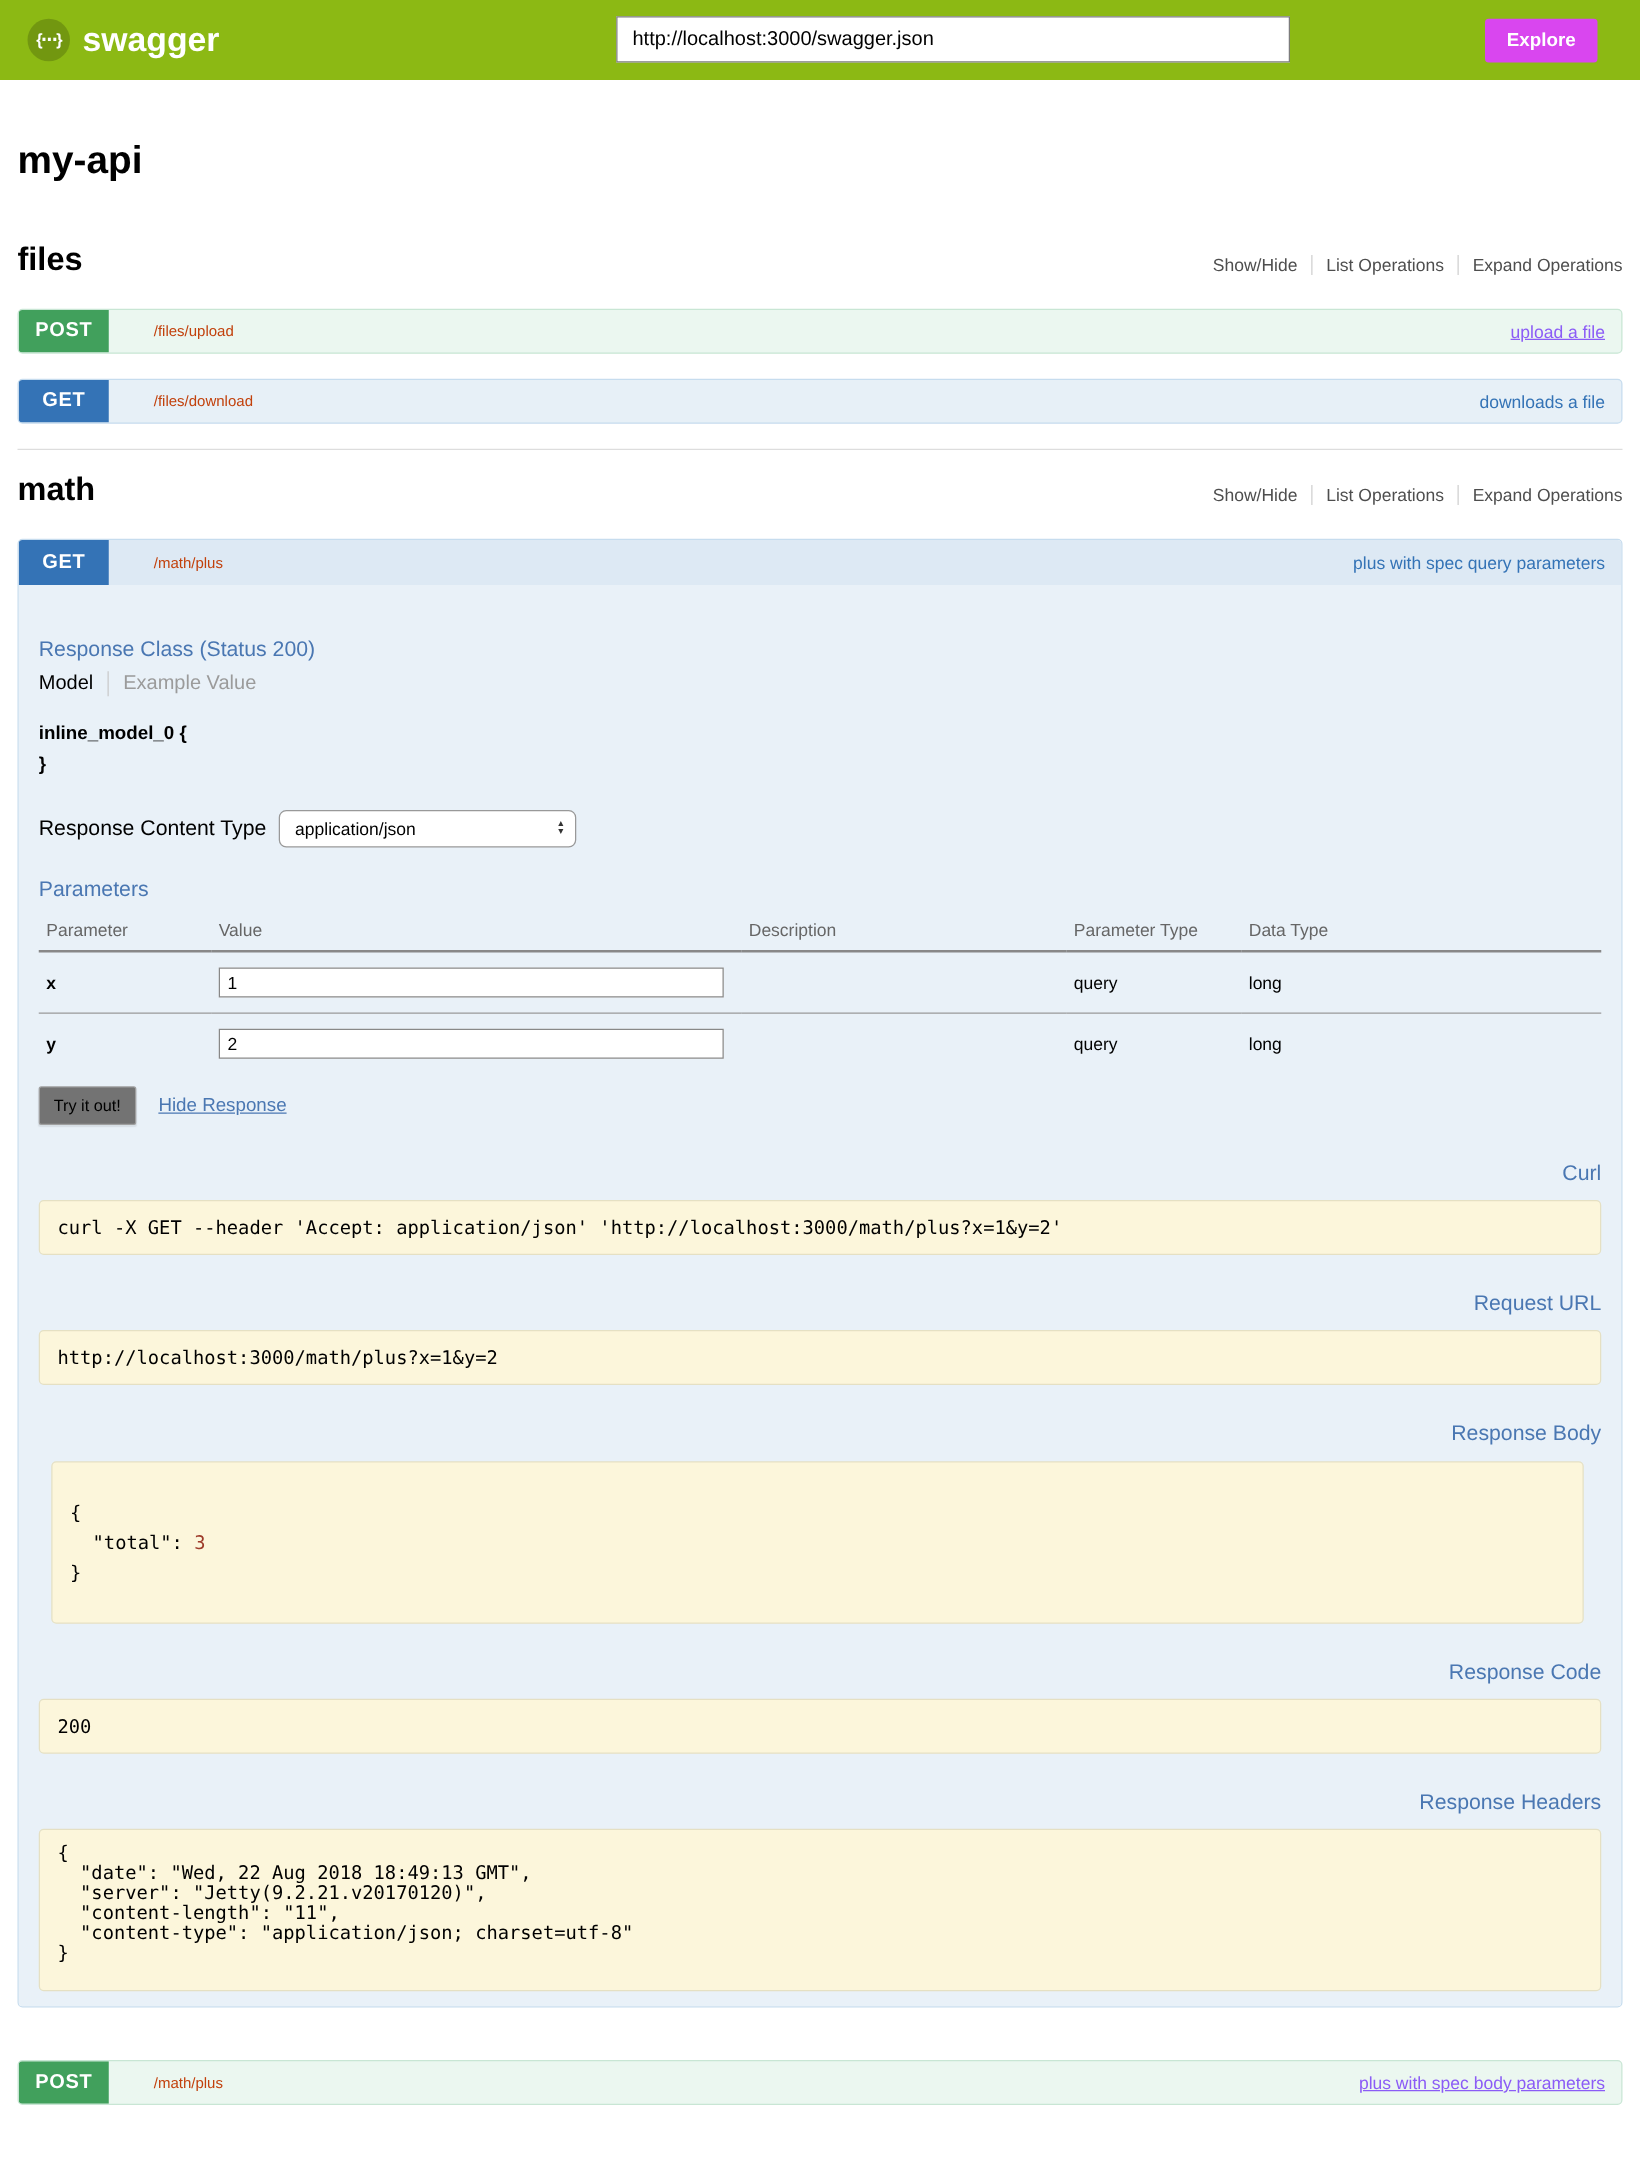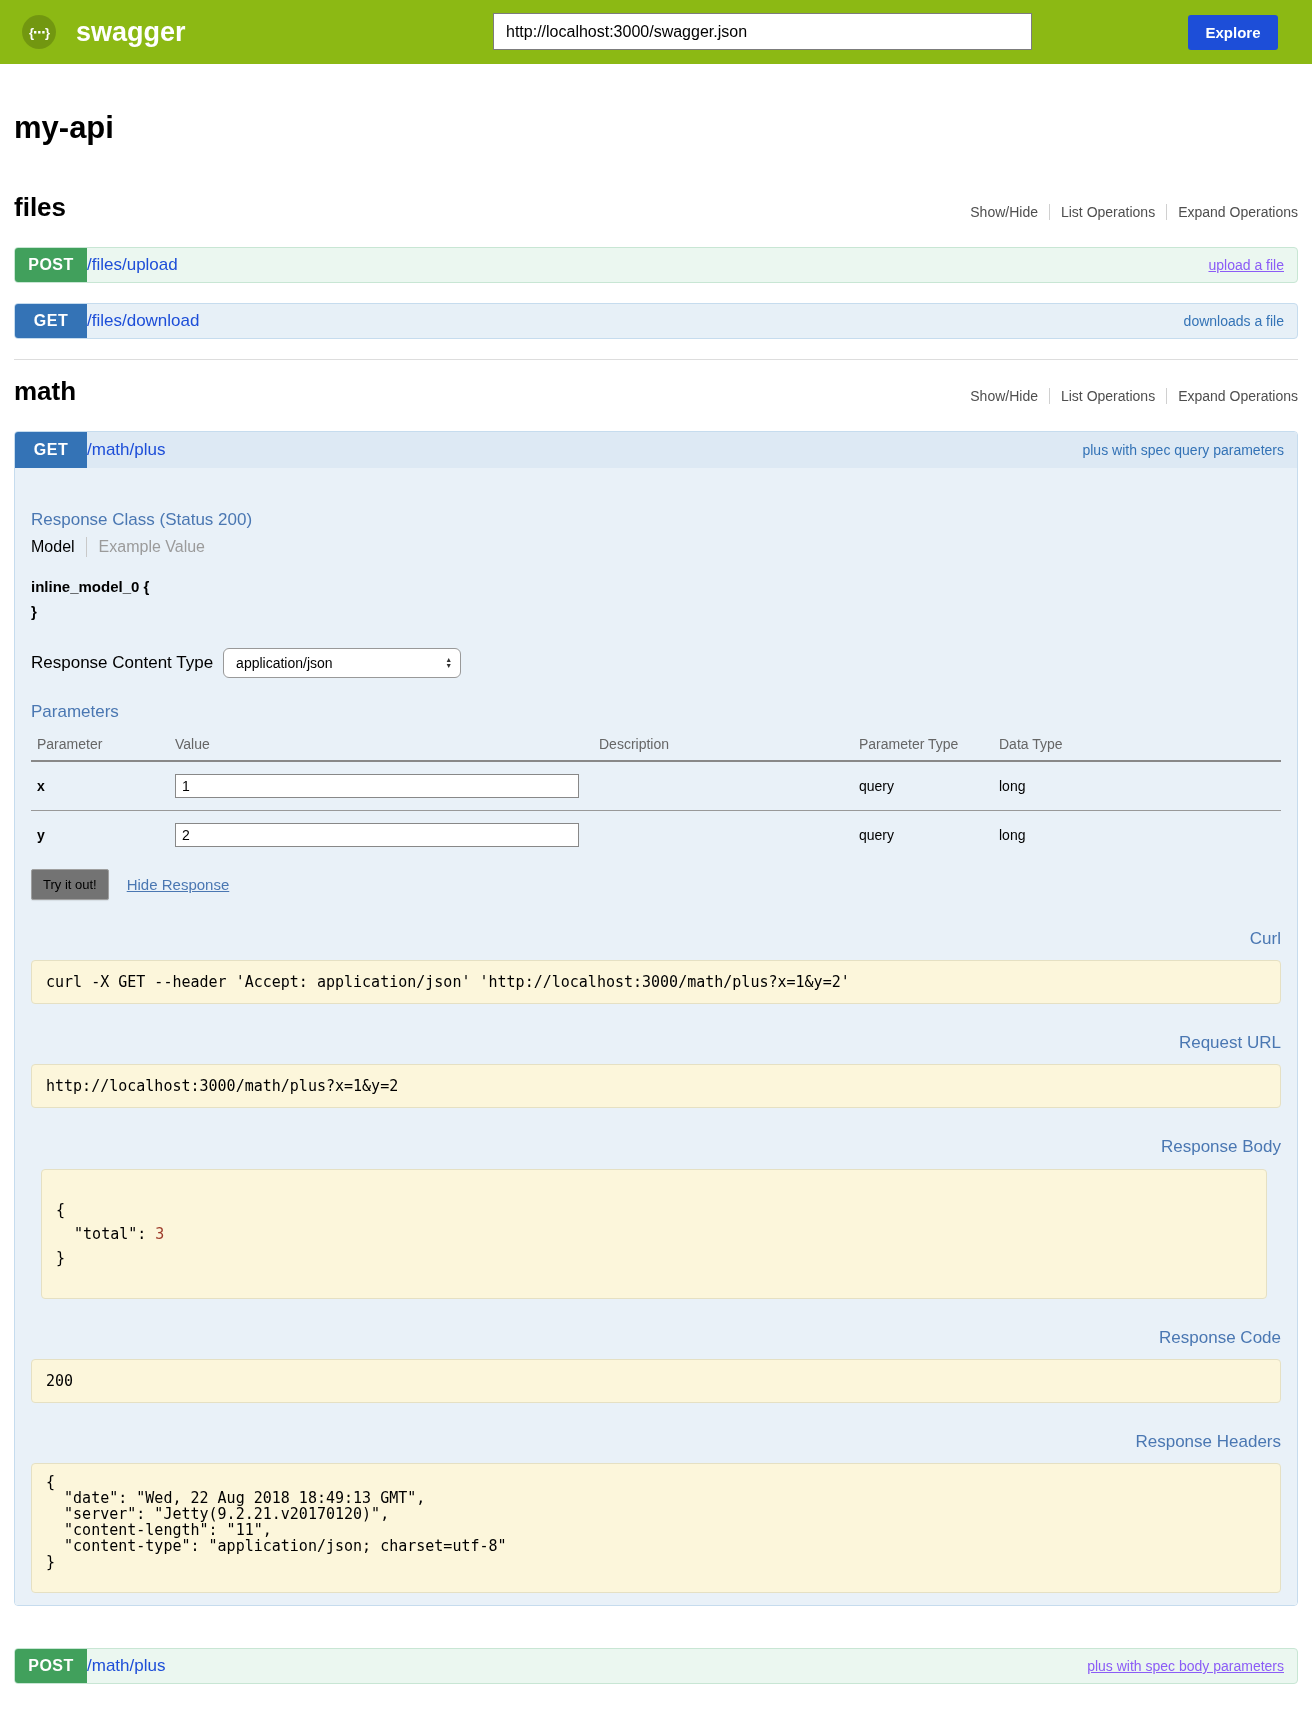--- a/index.html
+++ b/index.html
@@ -13,30 +13,30 @@
     height: 64px; background: #8cb914; position: relative;
     display: flex; align-items: center;
   }
   .brand { display: flex; align-items: center; margin-left: 22px; }
   .logo {
     width: 34px; height: 34px; border-radius: 50%;
     background: rgba(0,0,0,0.18); color: #fff;
     display: inline-flex; align-items: center; justify-content: center;
     font-size: 13px; font-weight: bold; letter-spacing: -1px;
   }
-  .brand-text { color: #fff; font-weight: bold; font-size: 27px; margin-left: 20px; }
+  .brand-text { color: #fff; font-weight: bold; font-size: 27px; margin-left: 10px; }
   .url-input {
     position: absolute; left: 493px; top: 13px; width: 539px; height: 37px;
     border: 1px solid #7c7c7c; box-shadow: inset 0 0 0 2px #fff;
     padding: 6px 12px; font-size: 16px; font-family: "Liberation Sans", sans-serif;
     background: #fff;
   }
   .explore-btn {
     position: absolute; left: 1188px; top: 15px; height: 35px; width: 90px;
-    background: #1d4ed8; color: #fff; font-weight: bold; font-size: 15px;
+    background: #d946ef; color: #fff; font-weight: bold; font-size: 15px;
     border: none; border-radius: 3px; cursor: pointer;
     font-family: "Liberation Sans", sans-serif;
   }
   
   .page { margin: 0 14px; padding-bottom: 26px; }
   h1.api-title { font-size: 31px; font-weight: bold; padding-top: 46px; }
   .section-head {
     display: flex; align-items: flex-end; justify-content: space-between;
     margin-top: 46px; margin-bottom: 24px;
   }
@@ -52,21 +52,21 @@
     margin-bottom: 20px; border: 1px solid; overflow: hidden; cursor: pointer;
   }
   .op-row.get  { background: #e7f0f7; border-color: #c6dcee; }
   .op-row.post { background: #ebf7f0; border-color: #c8e6d4; }
   .badge {
     width: 72px; align-self: stretch; display: flex; align-items: center; justify-content: center;
     color: #fff; font-weight: bold; font-size: 16px; letter-spacing: 0.5px; flex: none;
   }
   .badge.get  { background: #3473b6; }
   .badge.post { background: #41a05c; }
-  .op-path { font-size: 17px; color: #1d4ed8; }
+  .op-path { font-size: 12px; margin-left: 36px; color: #c2410c; }
   .op-summary { margin-left: auto; margin-right: 13px; font-size: 14px; text-decoration: none; cursor: pointer; }
   .op-summary.blue  { color: #3473b6; }
   .op-summary.green { color: #8b5cf6; text-decoration: underline; }
   hr.section-divider { border: none; border-top: 1px solid #dddddd; margin: 20px 0 14px 0; }
   
   .op-panel { border: 1px solid #c6dcee; border-radius: 4px; overflow: hidden; margin-top: 12px; }
   .op-panel .op-head {
     height: 36px; background: #dde9f4; display: flex; align-items: center; cursor: pointer;
   }
   .op-panel-body { background: #e9f1f8; padding: 26px 16px 12px 16px; }

